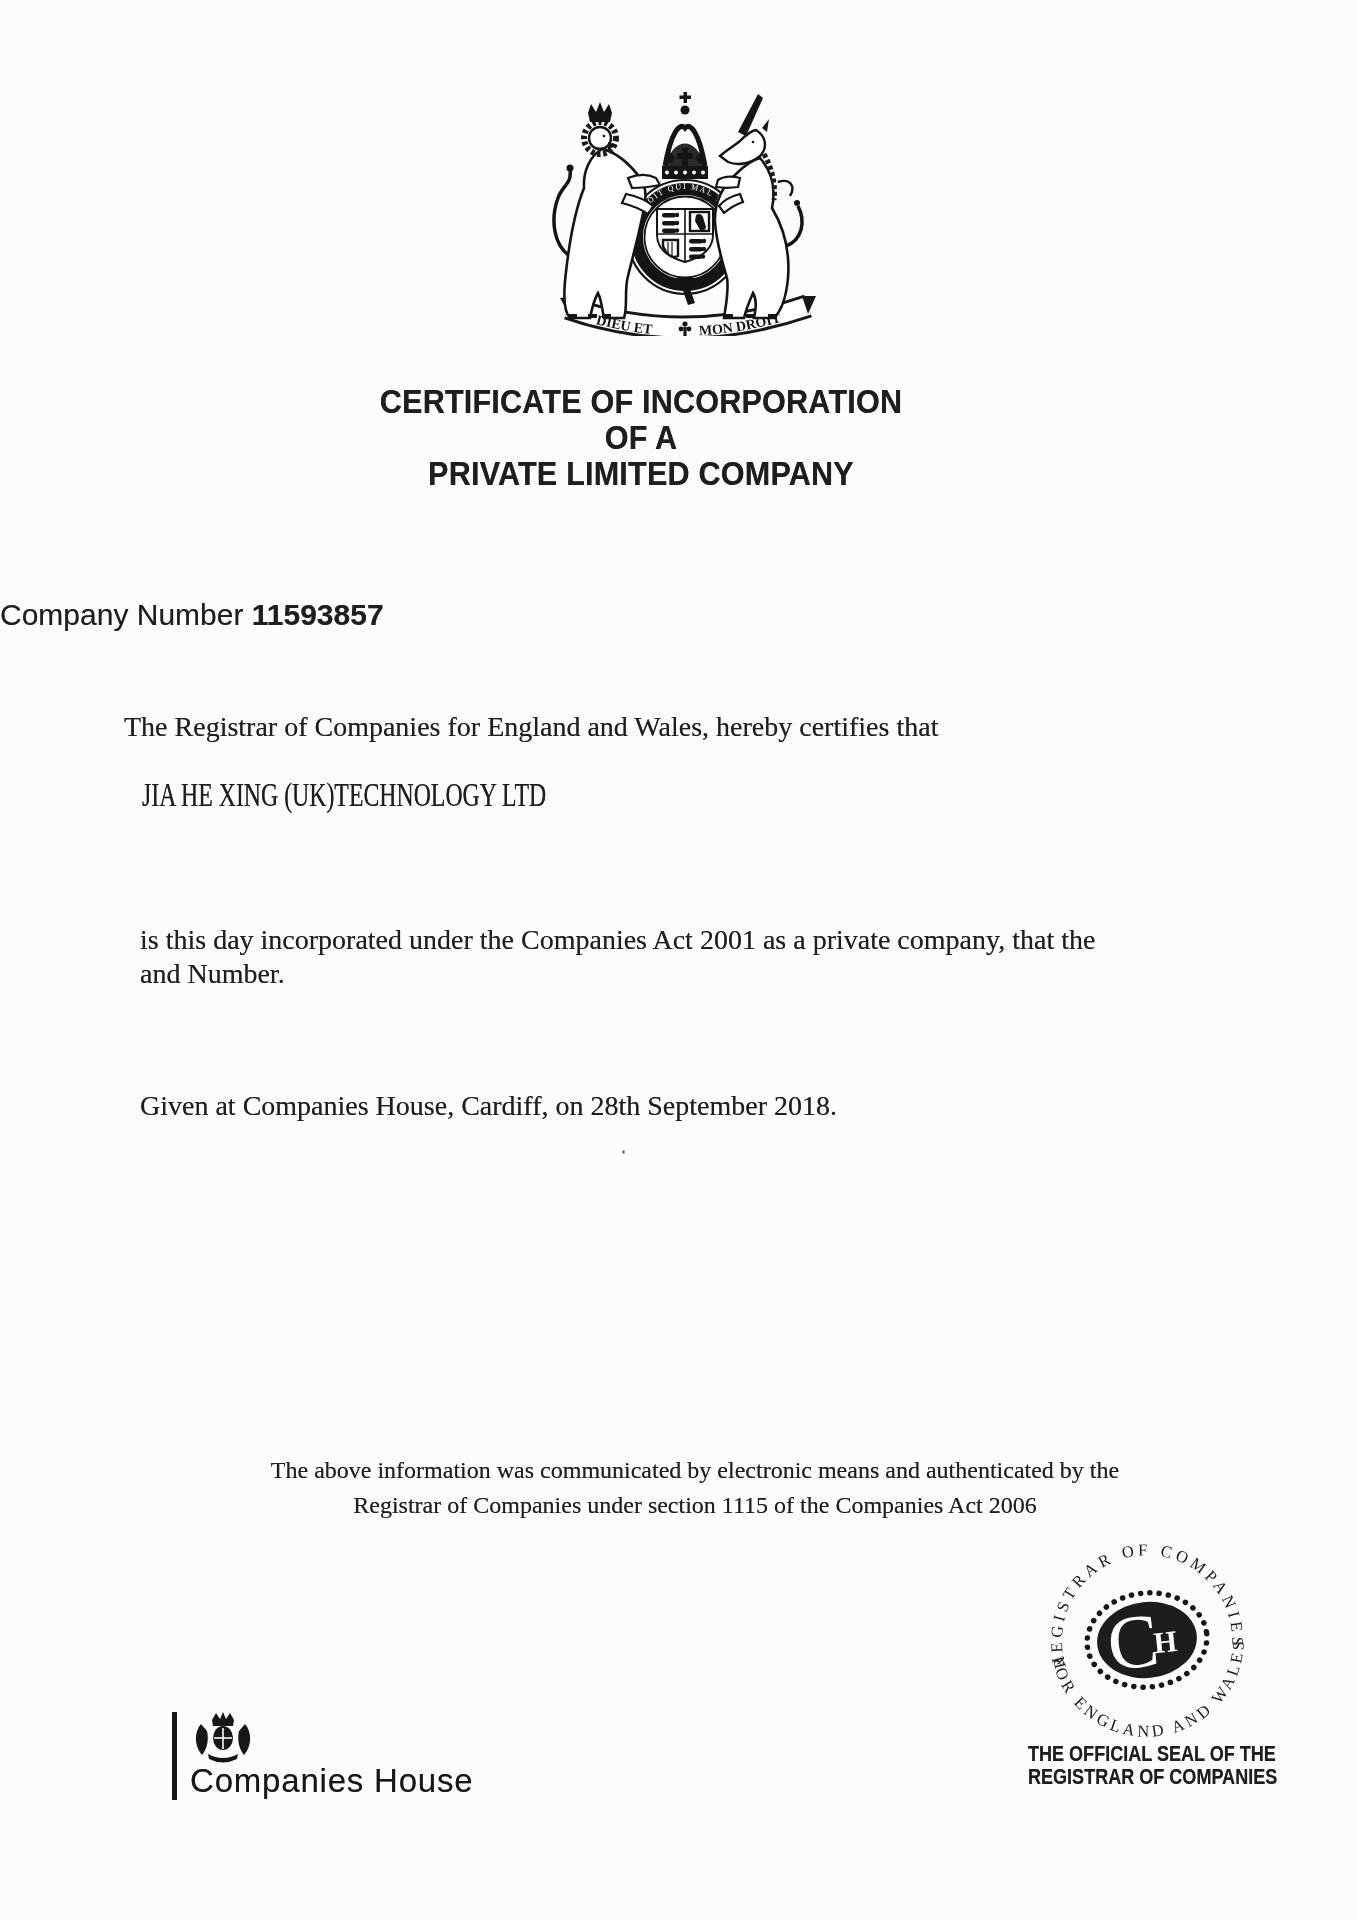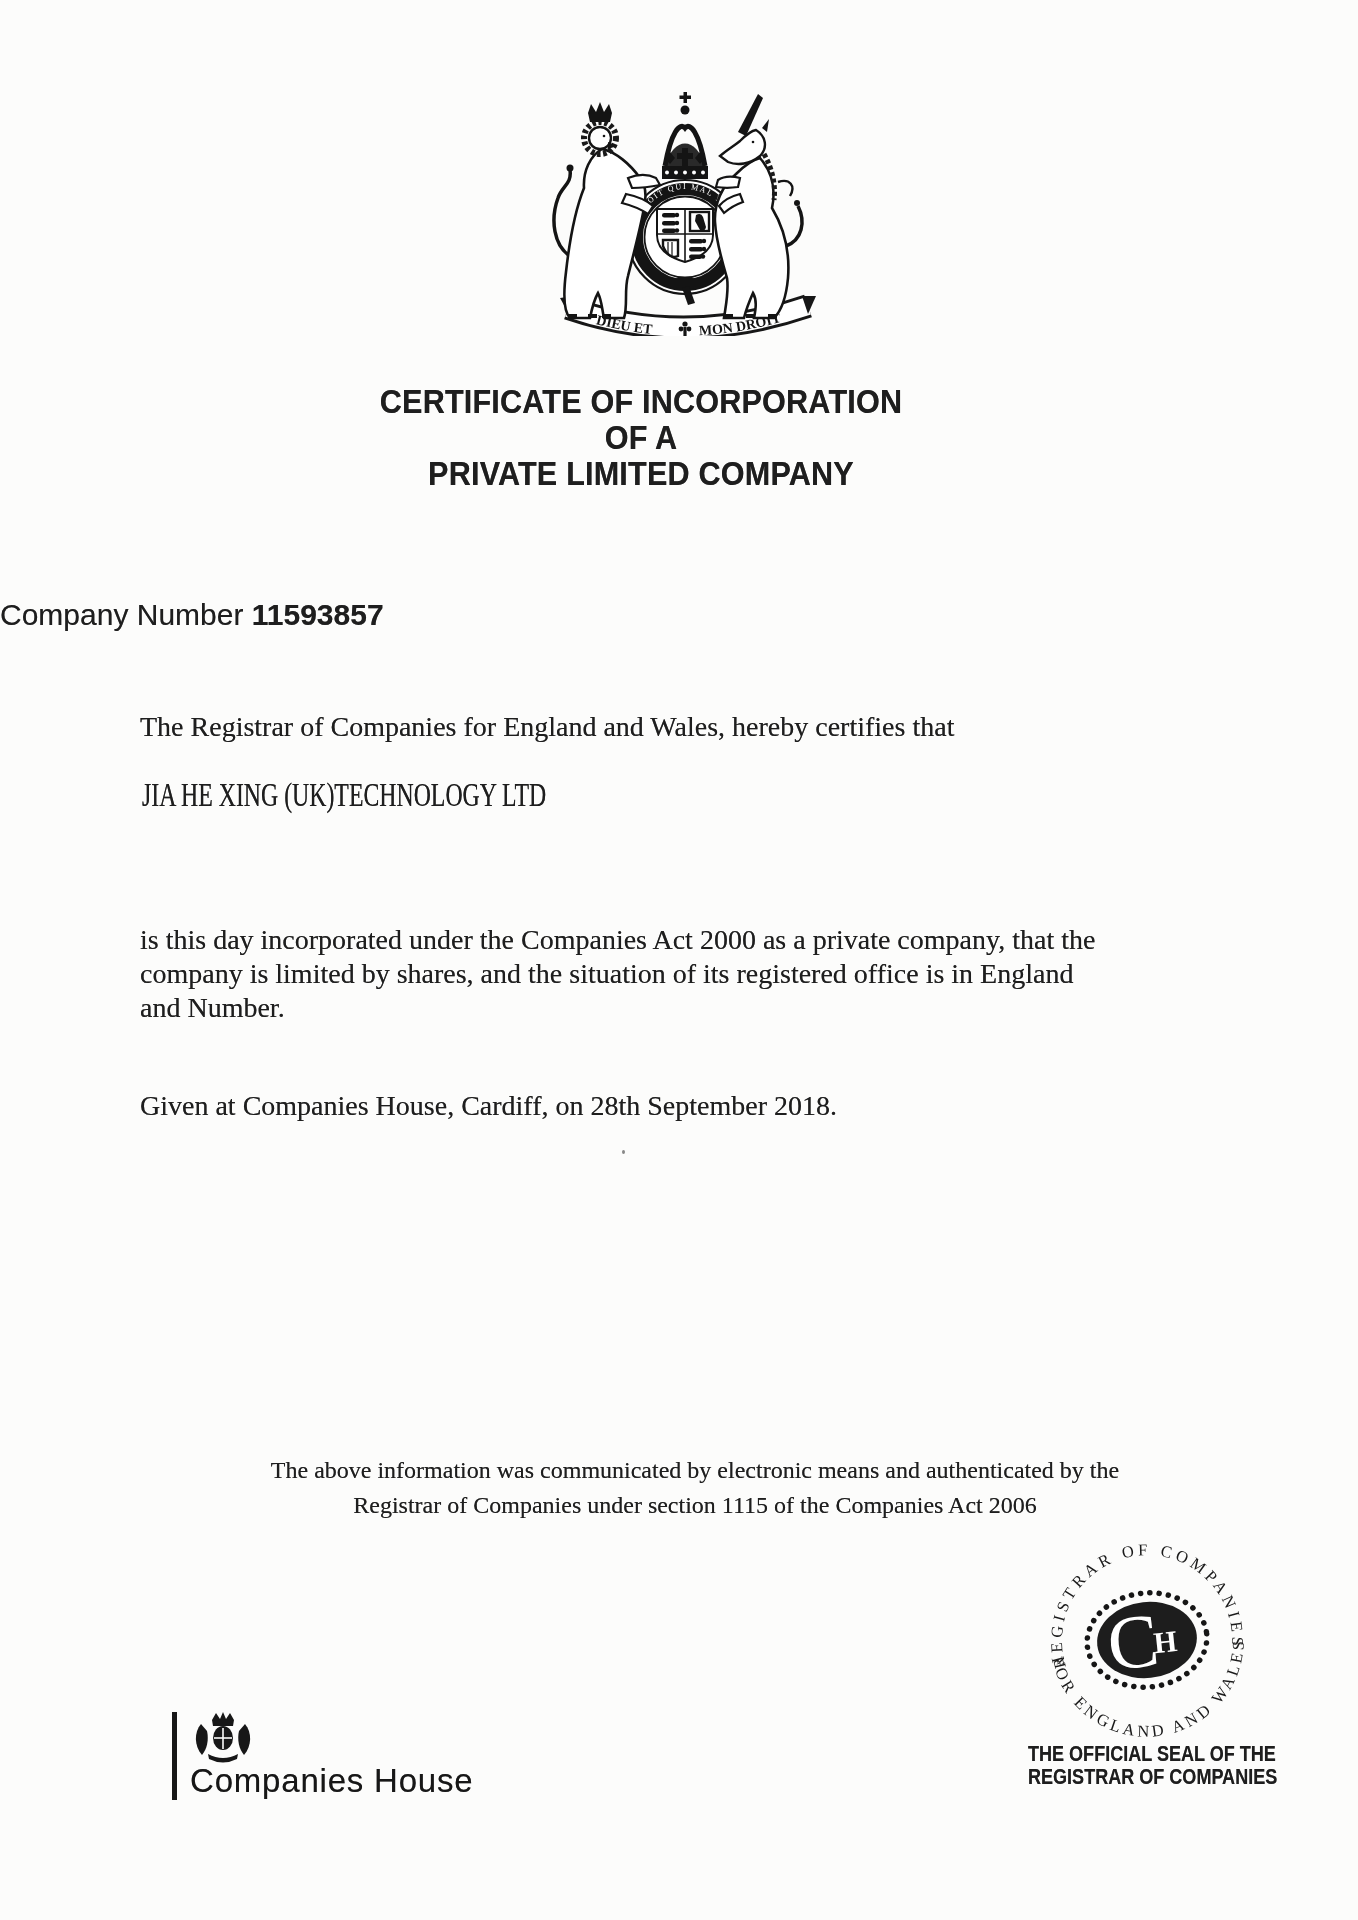--- a/index.html
+++ b/index.html
@@ -20,21 +20,21 @@
   .company-number{
     left:0;top:598px;width:1290px;
     font-family:"Liberation Sans", sans-serif;font-size:30px;
     text-shadow:0 0 0.4px rgba(20,20,20,.55);
   }
   .company-number b{font-weight:bold;}
   .serif-line{
     font-size:28px;line-height:34px;
     text-shadow:0 0 0.5px rgba(20,20,20,.6);
   }
-  .intro{left:140px;top:710px;}
+  .intro{left:124px;top:710px;}
   .company-name{
     left:142px;top:776px;font-size:34px;
     transform:scaleX(0.70);transform-origin:0 0;
     text-shadow:0 0 0.6px rgba(20,20,20,.7);
   }
   .paragraph{left:140px;top:923px;}
   .given{left:140px;top:1089px;}
   .given b{font-weight:normal;}
   .footer-block{
     left:0;top:1453px;width:1390px;text-align:center;
@@ -183,22 +183,21 @@
 
   <div class="abs company-number">
     <span>Company Number</span><span> </span><b>11593857</b>
   </div>
 
   <div class="abs serif-line intro">The Registrar of Companies for England and Wales, hereby certifies that</div>
 
   <div class="abs company-name">JIA HE XING (UK)TECHNOLOGY LTD</div>
 
   <div class="abs serif-line paragraph">
-    <div>is this day incorporated under the Companies Act 2000 as a private company, that the</div>
-    <div>company is limited by shares, and the situation of its registered office is in England</div>
+    <div>is this day incorporated under the Companies Act 2001 as a private company, that the</div>
     <div>and Number.</div>
   </div>
 
   <div class="abs serif-line given">
     <span>Given at Companies House, Cardiff, on </span><b>28th September 2018</b><span>.</span>
   </div>
 
   <div class="abs speck"></div>
 
   <div class="abs footer-block">

